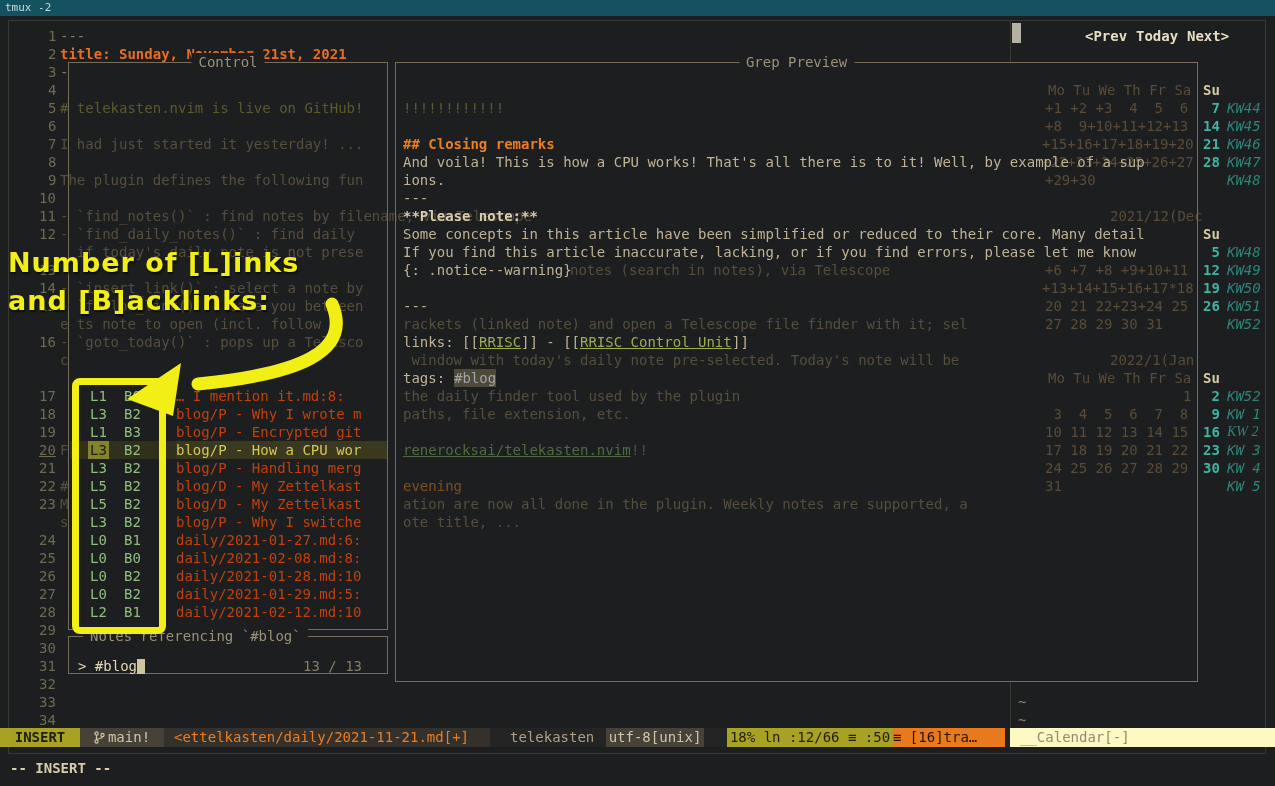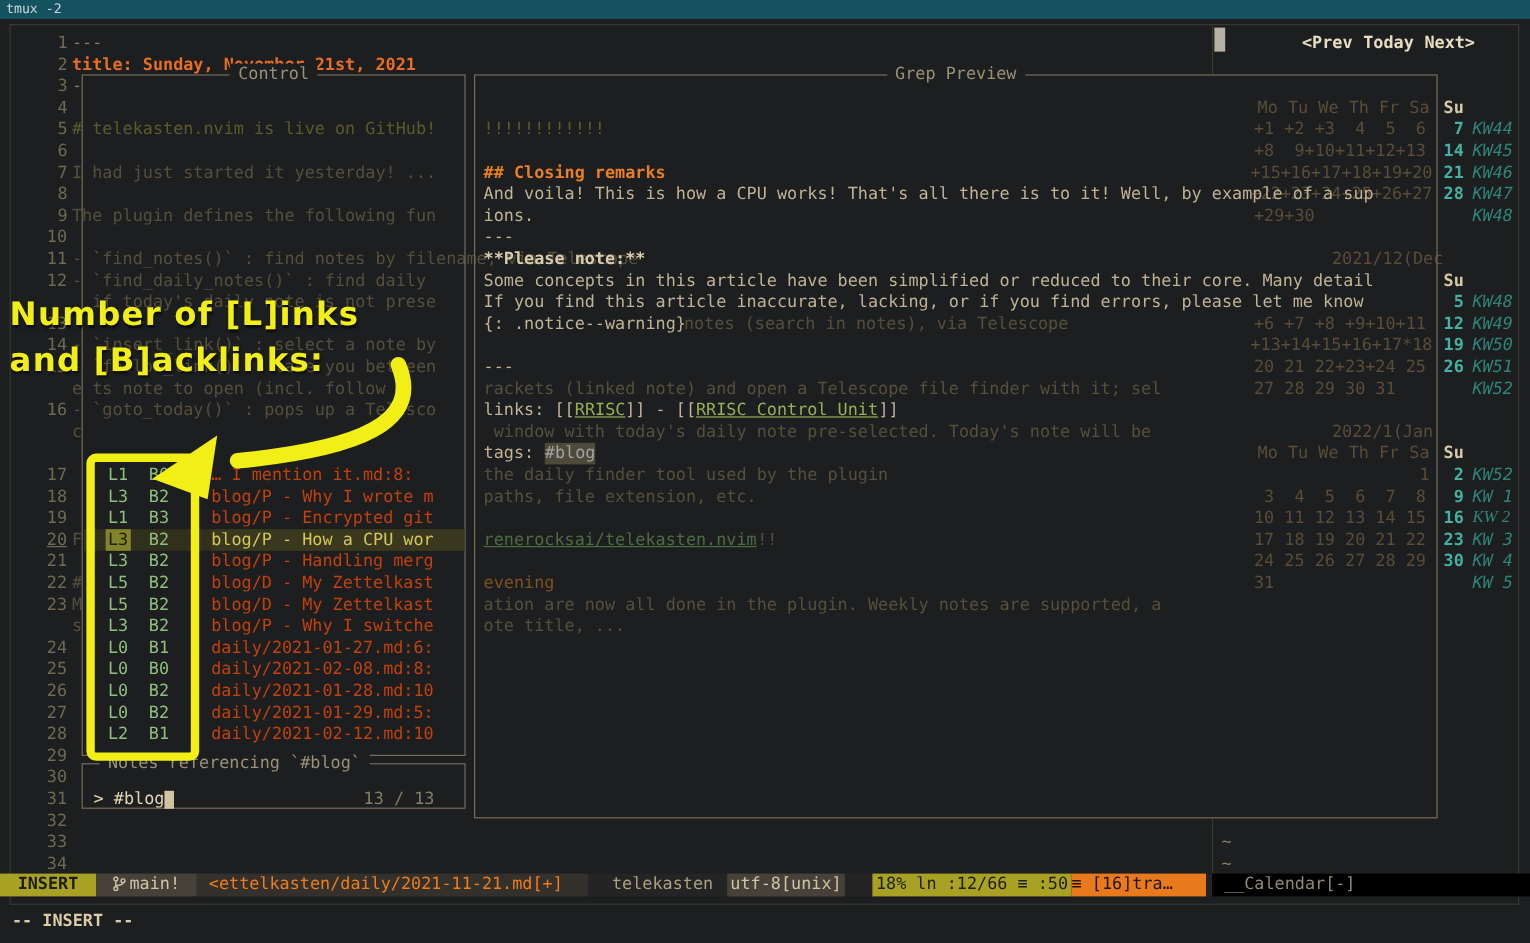--- a/index.html
+++ b/index.html
@@ -63,21 +63,21 @@
   .statusline{position:absolute;left:0;top:728px;width:1275px;height:19px;background:#242424;z-index:7;font-size:14px;line-height:19px;}
   .seg{position:absolute;top:0;height:19px;box-sizing:border-box;white-space:pre;overflow:hidden;}
   .st-mode{left:0;width:80px;background:#a8a124;color:#1e1e0e;font-weight:bold;text-align:center;}
   .st-branch{left:80px;width:84px;background:#474239;color:#cfc4a7;text-align:center;}
   .st-branch svg{vertical-align:-2px;margin-right:3px;}
   .st-file{left:164px;width:326px;background:#34302c;color:#ef7d1e;padding-left:10px;}
   .st-ft{left:496px;width:120px;color:#ac9f85;padding-left:14px;}
   .st-enc{left:606px;width:98px;background:#474239;color:#cfc4a7;text-align:center;}
   .st-pos{left:727px;width:166px;background:#a8a124;color:#1e1e0e;text-align:center;}
   .st-warn{left:893px;width:112px;background:#e9791d;color:#241607;text-align:left;}
-  .st-cal{left:1010px;width:265px;background:#000000;color:#8f8a74;padding-left:10px;}
+  .st-cal{left:1010px;width:265px;background:#fef9c3;color:#8f8a74;padding-left:10px;}
   .mode-msg{position:absolute;left:10px;top:760px;font-size:14px;font-weight:bold;color:#d8cca9;z-index:7;white-space:pre;}
 </style>
 </head>
 <body>
 
 <div class="tmux-bar"><span>tmux -2</span></div>
 <div class="term-bg"></div>
 <div class="frame"></div>
 <div class="vsep" id="vsep-top"></div>
 <div class="vsep" id="vsep-bot"></div>

